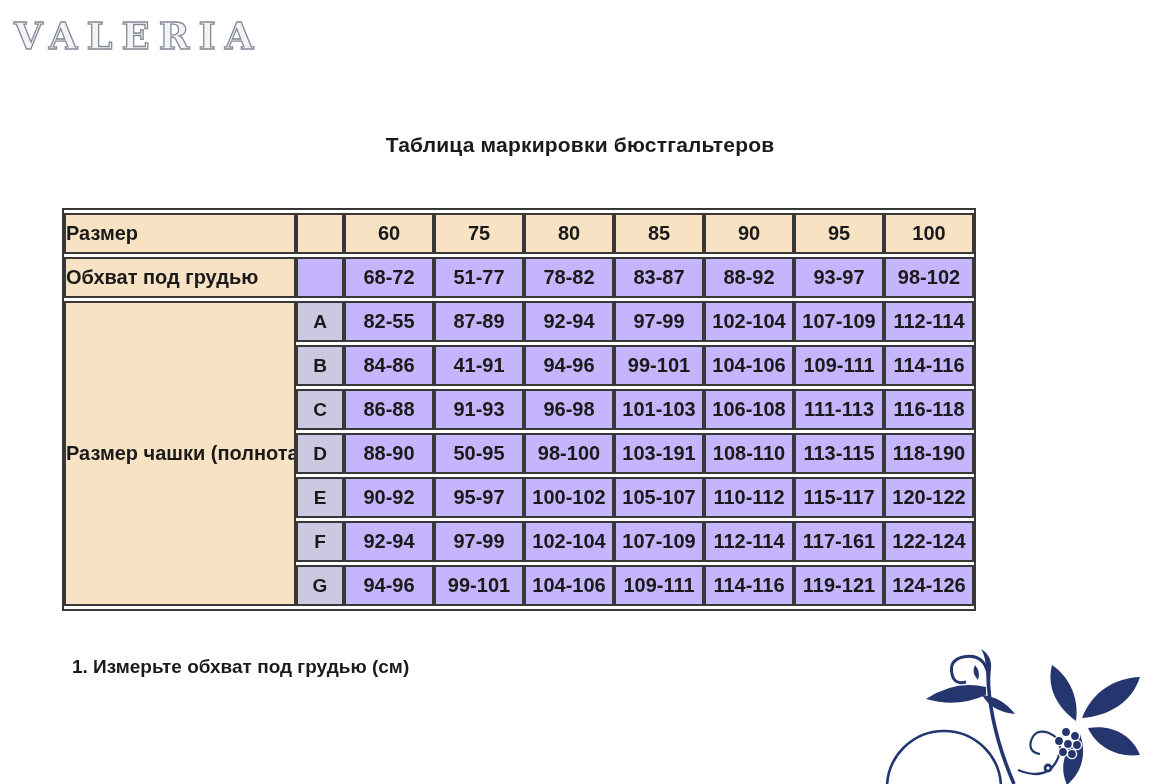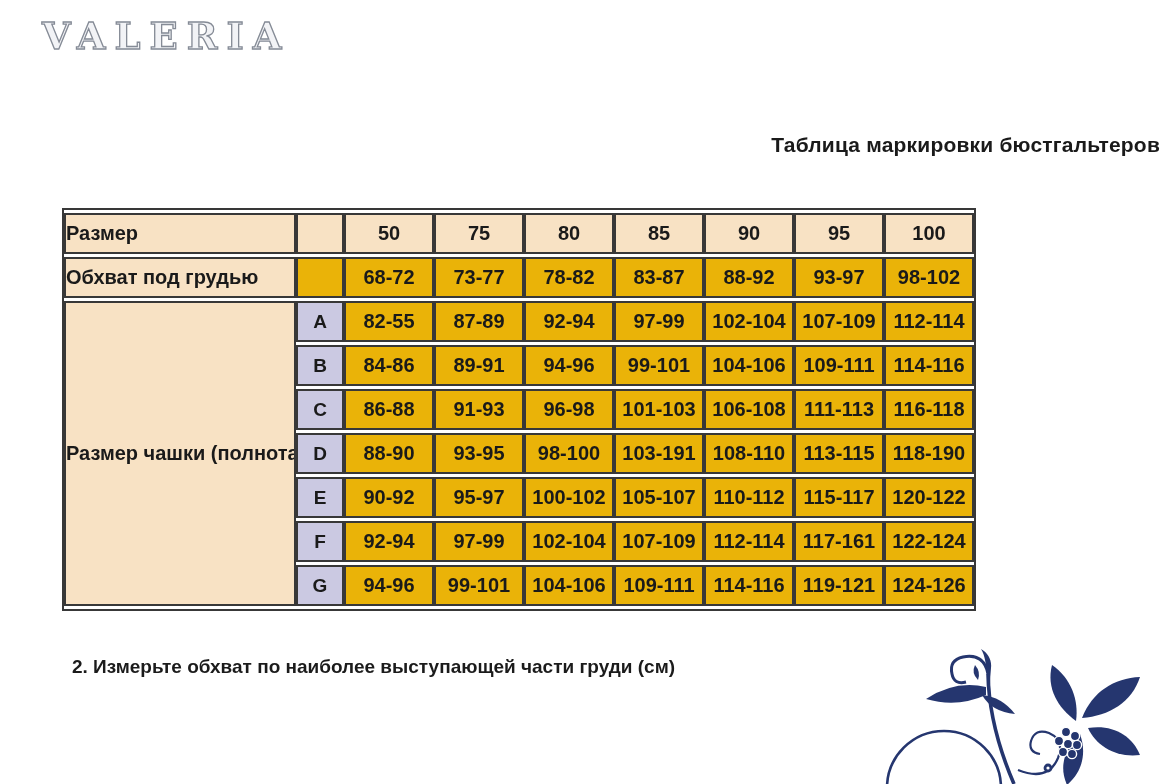--- a/index.html
+++ b/index.html
@@ -2,42 +2,42 @@
 <html><head>
 <meta charset="utf-8">
 <style>
   html,body{margin:0;padding:0;}
   body{
     width:1173px;height:784px;position:relative;overflow:hidden;
     background:#ffffff;
     font-family:"Liberation Sans","DejaVu Sans",sans-serif;
     color:#1b1b1b;
   }
-  .logo-wrap{position:absolute;left:40px;top:12px;}
+  .logo-wrap{position:absolute;left:12px;top:12px;}
   .page-title{
-    position:absolute;top:133px;left:0;width:1160px;text-align:right;
+    position:absolute;top:133px;left:0;width:1160px;text-align:center;
     font-size:21px;font-weight:bold;letter-spacing:.2px;color:#1a1a1a;
   }
   table.size-table{
     position:absolute;left:62px;top:208px;width:914px;
     border-collapse:separate;border-spacing:0 3px;table-layout:fixed;
     border:2px solid #383838;
     font-size:20px;font-weight:bold;color:#1a1a1a;
   }
   table.size-table td{
     border:2px solid #383838;height:37px;padding:0;
     overflow:hidden;white-space:nowrap;
   }
   td.c-label{text-align:left;padding-left:13px;white-space:normal;}
   td.c-num{text-align:center;}
   td.c-cup{text-align:center;font-size:19px;}
   td.cup-merged{white-space:normal;line-height:1.25;font-size:20px;}
   .peach{background:#f8e2c4;}
   .lav{background:#cbc9e2;}
-  .white{background:#eab308;}
+  .white{background:#c4b5fd;}
   .instructions{
     position:absolute;left:72px;top:656px;
     font-size:19px;font-weight:bold;color:#1b1b1b;
   }
   .instruction-line{margin:0 0 28px 0;}
   .ornament-wrap{position:absolute;left:868px;top:648px;width:305px;height:136px;overflow:hidden;}
 </style>
 </head>
 <body>
 
@@ -58,74 +58,74 @@
       <col>
       <col>
       <col>
       <col>
       <col>
   </colgroup>
   <tbody>
       <tr>
         <td class="c-label peach">Размер</td>
         <td class="peach"></td>
-        <td class="c-num peach">50</td>
+        <td class="c-num peach">60</td>
         <td class="c-num peach">75</td>
         <td class="c-num peach">80</td>
         <td class="c-num peach">85</td>
         <td class="c-num peach">90</td>
         <td class="c-num peach">95</td>
         <td class="c-num peach">100</td>
       </tr>
       <tr>
         <td class="c-label peach">Обхват под грудью</td>
         <td class="white"></td>
         <td class="c-num white">68-72</td>
-        <td class="c-num white">73-77</td>
+        <td class="c-num white">51-77</td>
         <td class="c-num white">78-82</td>
         <td class="c-num white">83-87</td>
         <td class="c-num white">88-92</td>
         <td class="c-num white">93-97</td>
         <td class="c-num white">98-102</td>
       </tr>
       <tr>
         <td class="c-label peach cup-merged" rowspan="7">Размер чашки (полнота)</td>
         <td class="c-cup lav">A</td>
         <td class="c-num white">82-55</td>
         <td class="c-num white">87-89</td>
         <td class="c-num white">92-94</td>
         <td class="c-num white">97-99</td>
         <td class="c-num white">102-104</td>
         <td class="c-num white">107-109</td>
         <td class="c-num white">112-114</td>
       </tr>
       <tr>
         <td class="c-cup lav">B</td>
         <td class="c-num white">84-86</td>
-        <td class="c-num white">89-91</td>
+        <td class="c-num white">41-91</td>
         <td class="c-num white">94-96</td>
         <td class="c-num white">99-101</td>
         <td class="c-num white">104-106</td>
         <td class="c-num white">109-111</td>
         <td class="c-num white">114-116</td>
       </tr>
       <tr>
         <td class="c-cup lav">C</td>
         <td class="c-num white">86-88</td>
         <td class="c-num white">91-93</td>
         <td class="c-num white">96-98</td>
         <td class="c-num white">101-103</td>
         <td class="c-num white">106-108</td>
         <td class="c-num white">111-113</td>
         <td class="c-num white">116-118</td>
       </tr>
       <tr>
         <td class="c-cup lav">D</td>
         <td class="c-num white">88-90</td>
-        <td class="c-num white">93-95</td>
+        <td class="c-num white">50-95</td>
         <td class="c-num white">98-100</td>
         <td class="c-num white">103-191</td>
         <td class="c-num white">108-110</td>
         <td class="c-num white">113-115</td>
         <td class="c-num white">118-190</td>
       </tr>
       <tr>
         <td class="c-cup lav">E</td>
         <td class="c-num white">90-92</td>
         <td class="c-num white">95-97</td>
@@ -152,21 +152,21 @@
         <td class="c-num white">104-106</td>
         <td class="c-num white">109-111</td>
         <td class="c-num white">114-116</td>
         <td class="c-num white">119-121</td>
         <td class="c-num white">124-126</td>
       </tr>
     </tbody>
 </table>
 
 <div class="instructions">
-  <p class="instruction-line">2. Измерьте обхват по наиболее выступающей части груди (см)</p>
+  <p class="instruction-line">1. Измерьте обхват под грудью (см)</p>
 </div>
 
 <div class="ornament-wrap">
   <svg width="305" height="136" viewBox="0 0 305 136">
     <g fill="none" stroke="#25366f">
       <circle cx="76" cy="140" r="57" stroke-width="2.6"></circle>
       <path d="M150,122 Q180,134 190,110 Q197,92 181,85 Q167,80 163,93 Q160,104 172,106" stroke-width="2.2"></path>
       <path d="M146,136 Q121,78 120,26" stroke-width="3.6"></path>
       <path d="M120,26 Q116,5 95,9 Q81,12 84,26 Q86,37 98,34" stroke-width="3"></path>
     </g>

